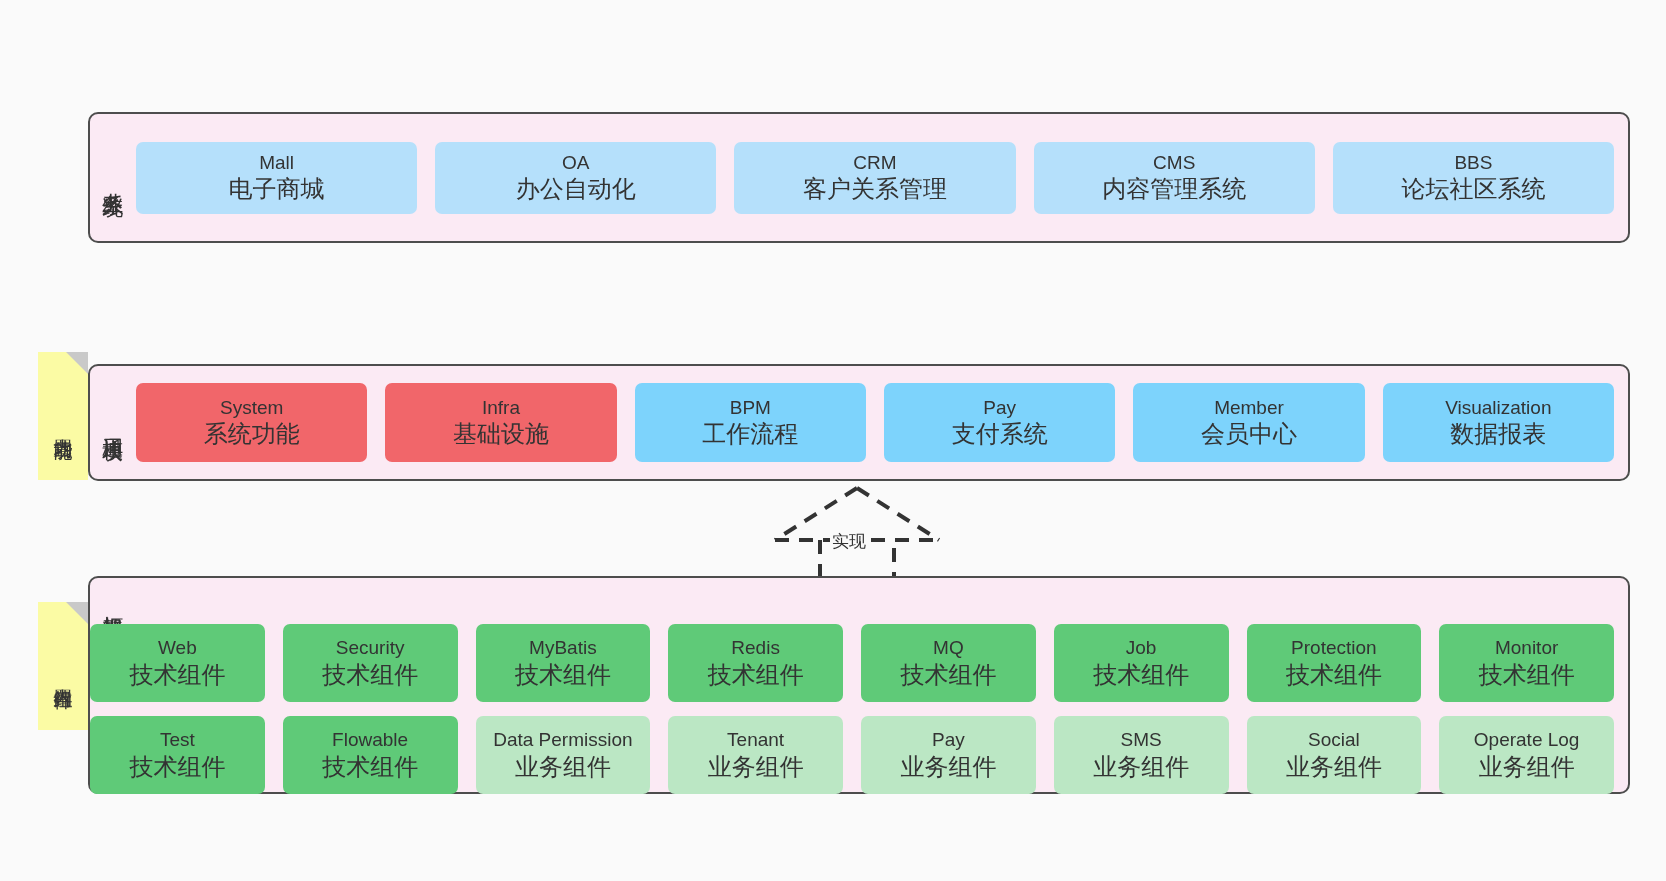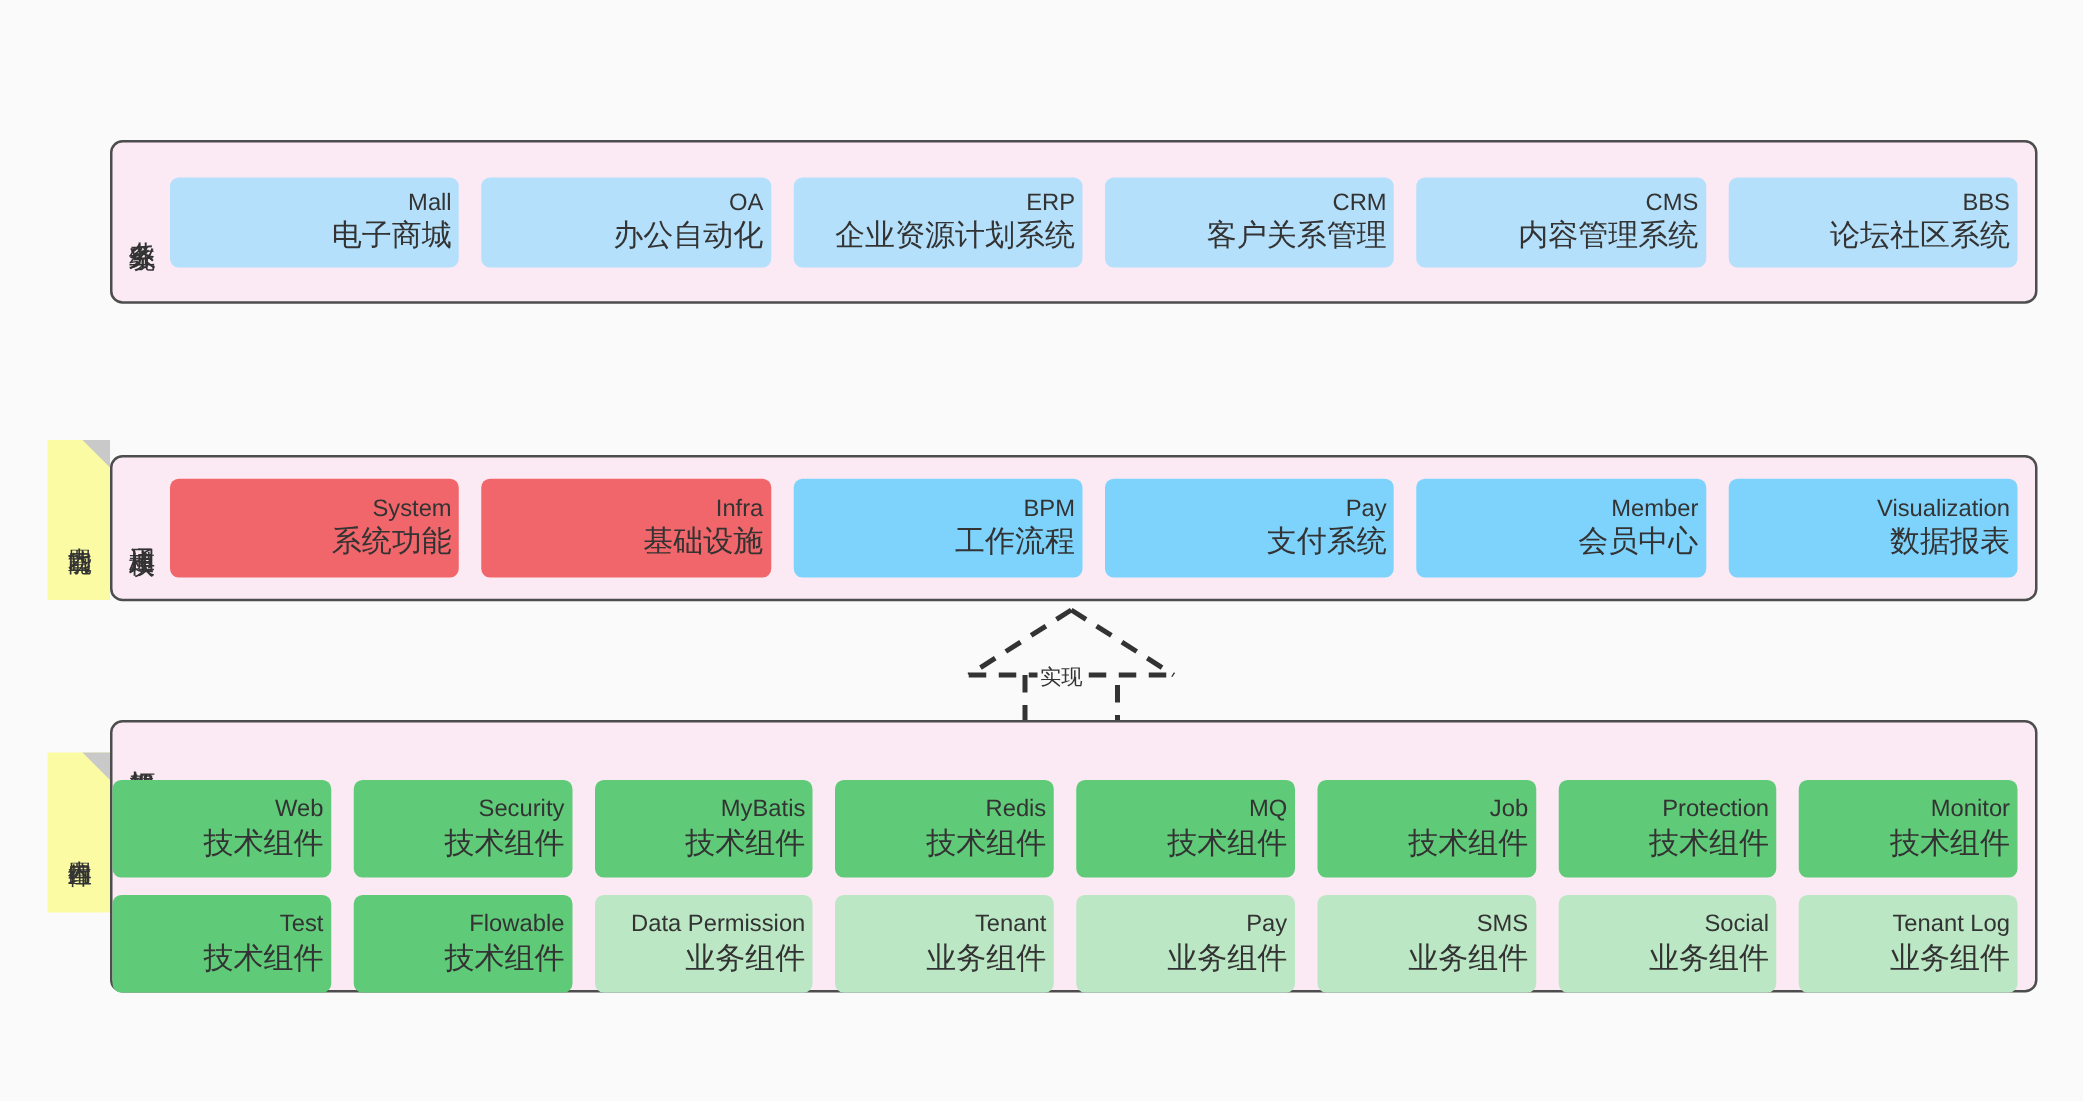--- a/index.html
+++ b/index.html
@@ -62,21 +62,21 @@
     gap: 18px;
     align-items: stretch;
   }
 
   
   .card {
     flex: 1 1 0;
     border-radius: 7px;
     display: flex;
     flex-direction: column;
-    align-items: flex-end;
+    align-items: center;
     justify-content: center;
     text-align: center;
     line-height: 1.24;
     box-sizing: border-box;
     padding: 4px 6px;
   }
   .card .t1 {
     font-size: 19px;
     color: #333333;
   }
@@ -163,24 +163,20 @@
     <div class="layer-title">业务系统</div>
     <div class="layer-body">
       <div class="row">
         <div class="card c-blue">
           <span class="t1">Mall</span>
           <span class="t2">电子商城</span>
         </div>
         <div class="card c-blue">
           <span class="t1">OA</span>
           <span class="t2">办公自动化</span>
-        </div>
-        <div class="card c-blue">
-          <span class="t1">ERP</span>
-          <span class="t2">企业资源计划系统</span>
         </div>
         <div class="card c-blue">
           <span class="t1">CRM</span>
           <span class="t2">客户关系管理</span>
         </div>
         <div class="card c-blue">
           <span class="t1">CMS</span>
           <span class="t2">内容管理系统</span>
         </div>
         <div class="card c-blue">
@@ -306,21 +302,21 @@
         </div>
         <div class="card c-green-light">
           <span class="t1">SMS</span>
           <span class="t2">业务组件</span>
         </div>
         <div class="card c-green-light">
           <span class="t1">Social</span>
           <span class="t2">业务组件</span>
         </div>
         <div class="card c-green-light">
-          <span class="t1">Tenant Log</span>
+          <span class="t1">Operate Log</span>
           <span class="t2">业务组件</span>
         </div>
       </div>
 
     </div>
   </div>
 
 </div>
 
 </body></html>

